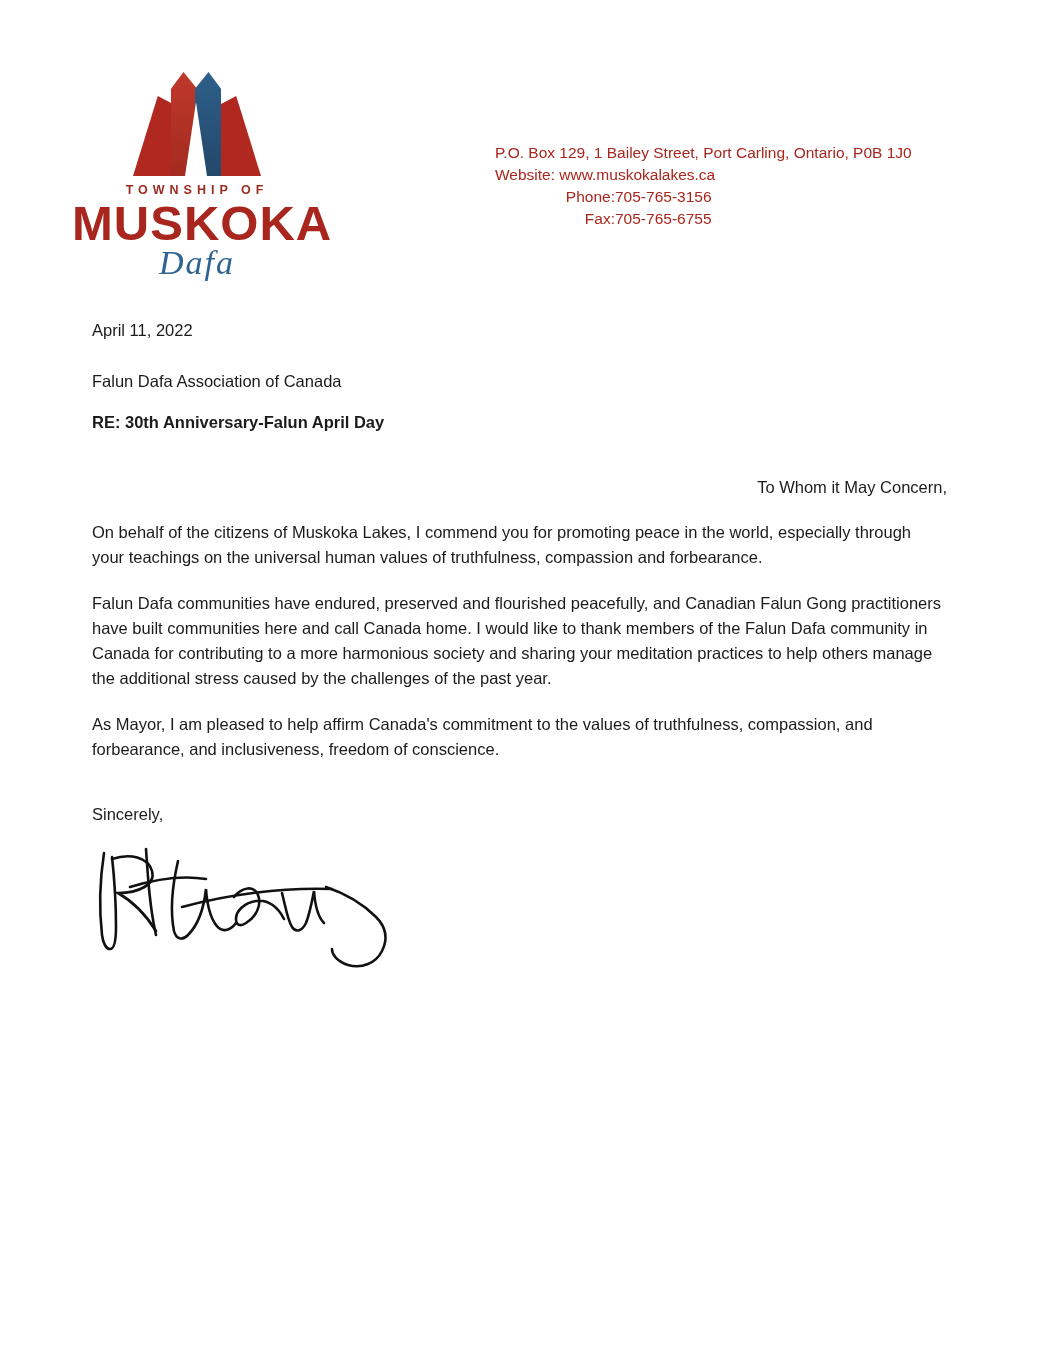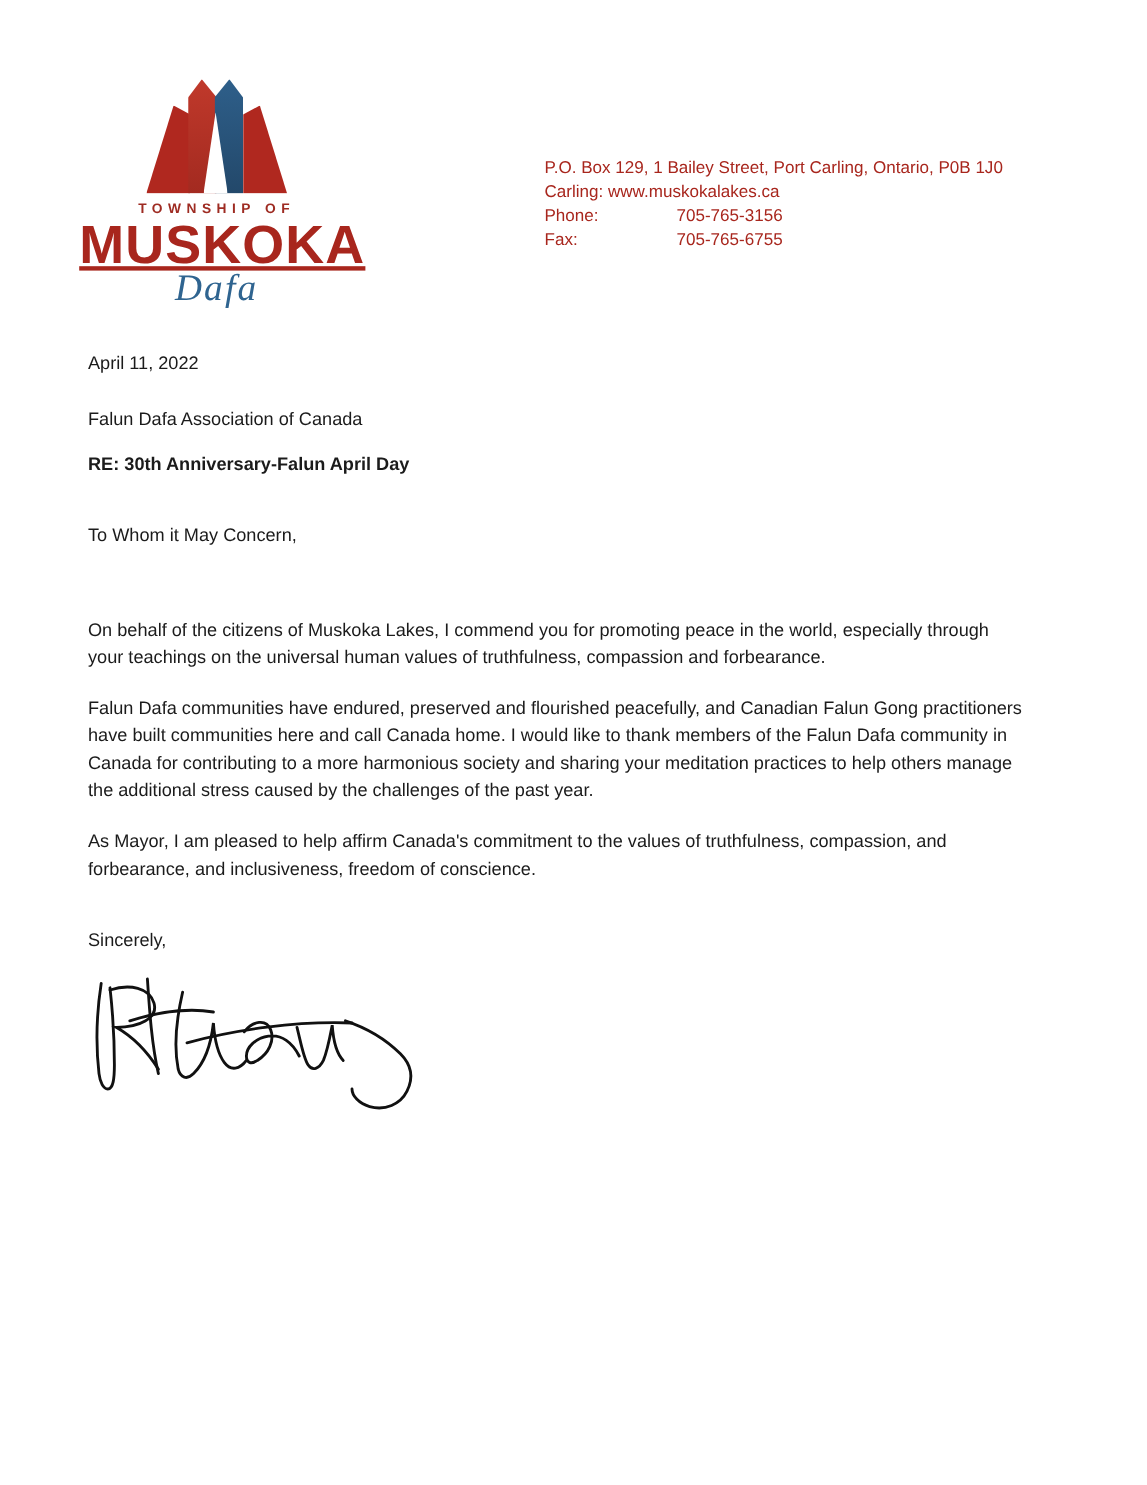--- a/index.html
+++ b/index.html
@@ -103,21 +103,20 @@
   }
   .logo-muskoka {
     text-align: center;
     font-size: 49px;
     letter-spacing: 1px;
     color: #a8261d;
     font-weight: bold;
     line-height: 1;
     margin-top: 2px;
     font-family: "Liberation Sans", sans-serif;
-    text-decoration: underline;
   }
   .logo-lakes {
     text-align: center;
     font-family: "Liberation Serif", serif;
     font-style: italic;
     font-size: 34px;
     color: #2f6490;
     margin-top: -4px;
     letter-spacing: 2px;
   }
@@ -127,41 +126,41 @@
     left: 495px;
     top: 142px;
     color: #a8261d;
     font-size: 15.5px;
     line-height: 22px;
   }
   .contact-block .addr { white-space: nowrap; }
   .contact-row {
     display: flex;
   }
-  .contact-row .lbl { width: 120px; }
+  .contact-row .lbl { width: 120px; text-align: right; }
   .contact-row .val { white-space: nowrap; }
 
   
   .body-area {
     position: absolute;
-    left: 80px;
+    left: 92px;
     top: 318px;
     width: 855px;
     font-size: 16.5px;
     line-height: 25px;
     color: #1b1b1b;
   }
 
   .date { margin-bottom: 26px; }
   .recipient { margin-bottom: 16px; }
   .subject {
     font-weight: bold;
     margin-bottom: 40px;
   }
-  .salutation { margin-bottom: 61px; }
+  .salutation { margin-bottom: 20px; text-align: right; }
 
   .para {
     margin-bottom: 21px;
     text-align: left;
   }
   .para:last-child { margin-bottom: 0; }
 
   .closing { margin-top: 40px; }
 
   .signature {
@@ -191,21 +190,21 @@
         <div class="blade b3"></div>
         <div class="blade center"></div>
       </div>
       <div class="logo-township">TOWNSHIP OF</div>
       <div class="logo-muskoka">MUSKOKA</div>
       <div class="logo-lakes">Dafa</div>
     </div>
 
     <div class="contact-block">
       <div class="addr">P.O. Box 129, 1 Bailey Street, Port Carling, Ontario, P0B 1J0</div>
-      <div class="addr">Carling: www.muskokalakes.ca</div>
+      <div class="addr">Website: www.muskokalakes.ca</div>
       <div class="contact-row">
         <span class="lbl">Phone:</span>
         <span class="val">705-765-3156</span>
       </div>
       <div class="contact-row">
         <span class="lbl">Fax:</span>
         <span class="val">705-765-6755</span>
       </div>
     </div>
   </div>

